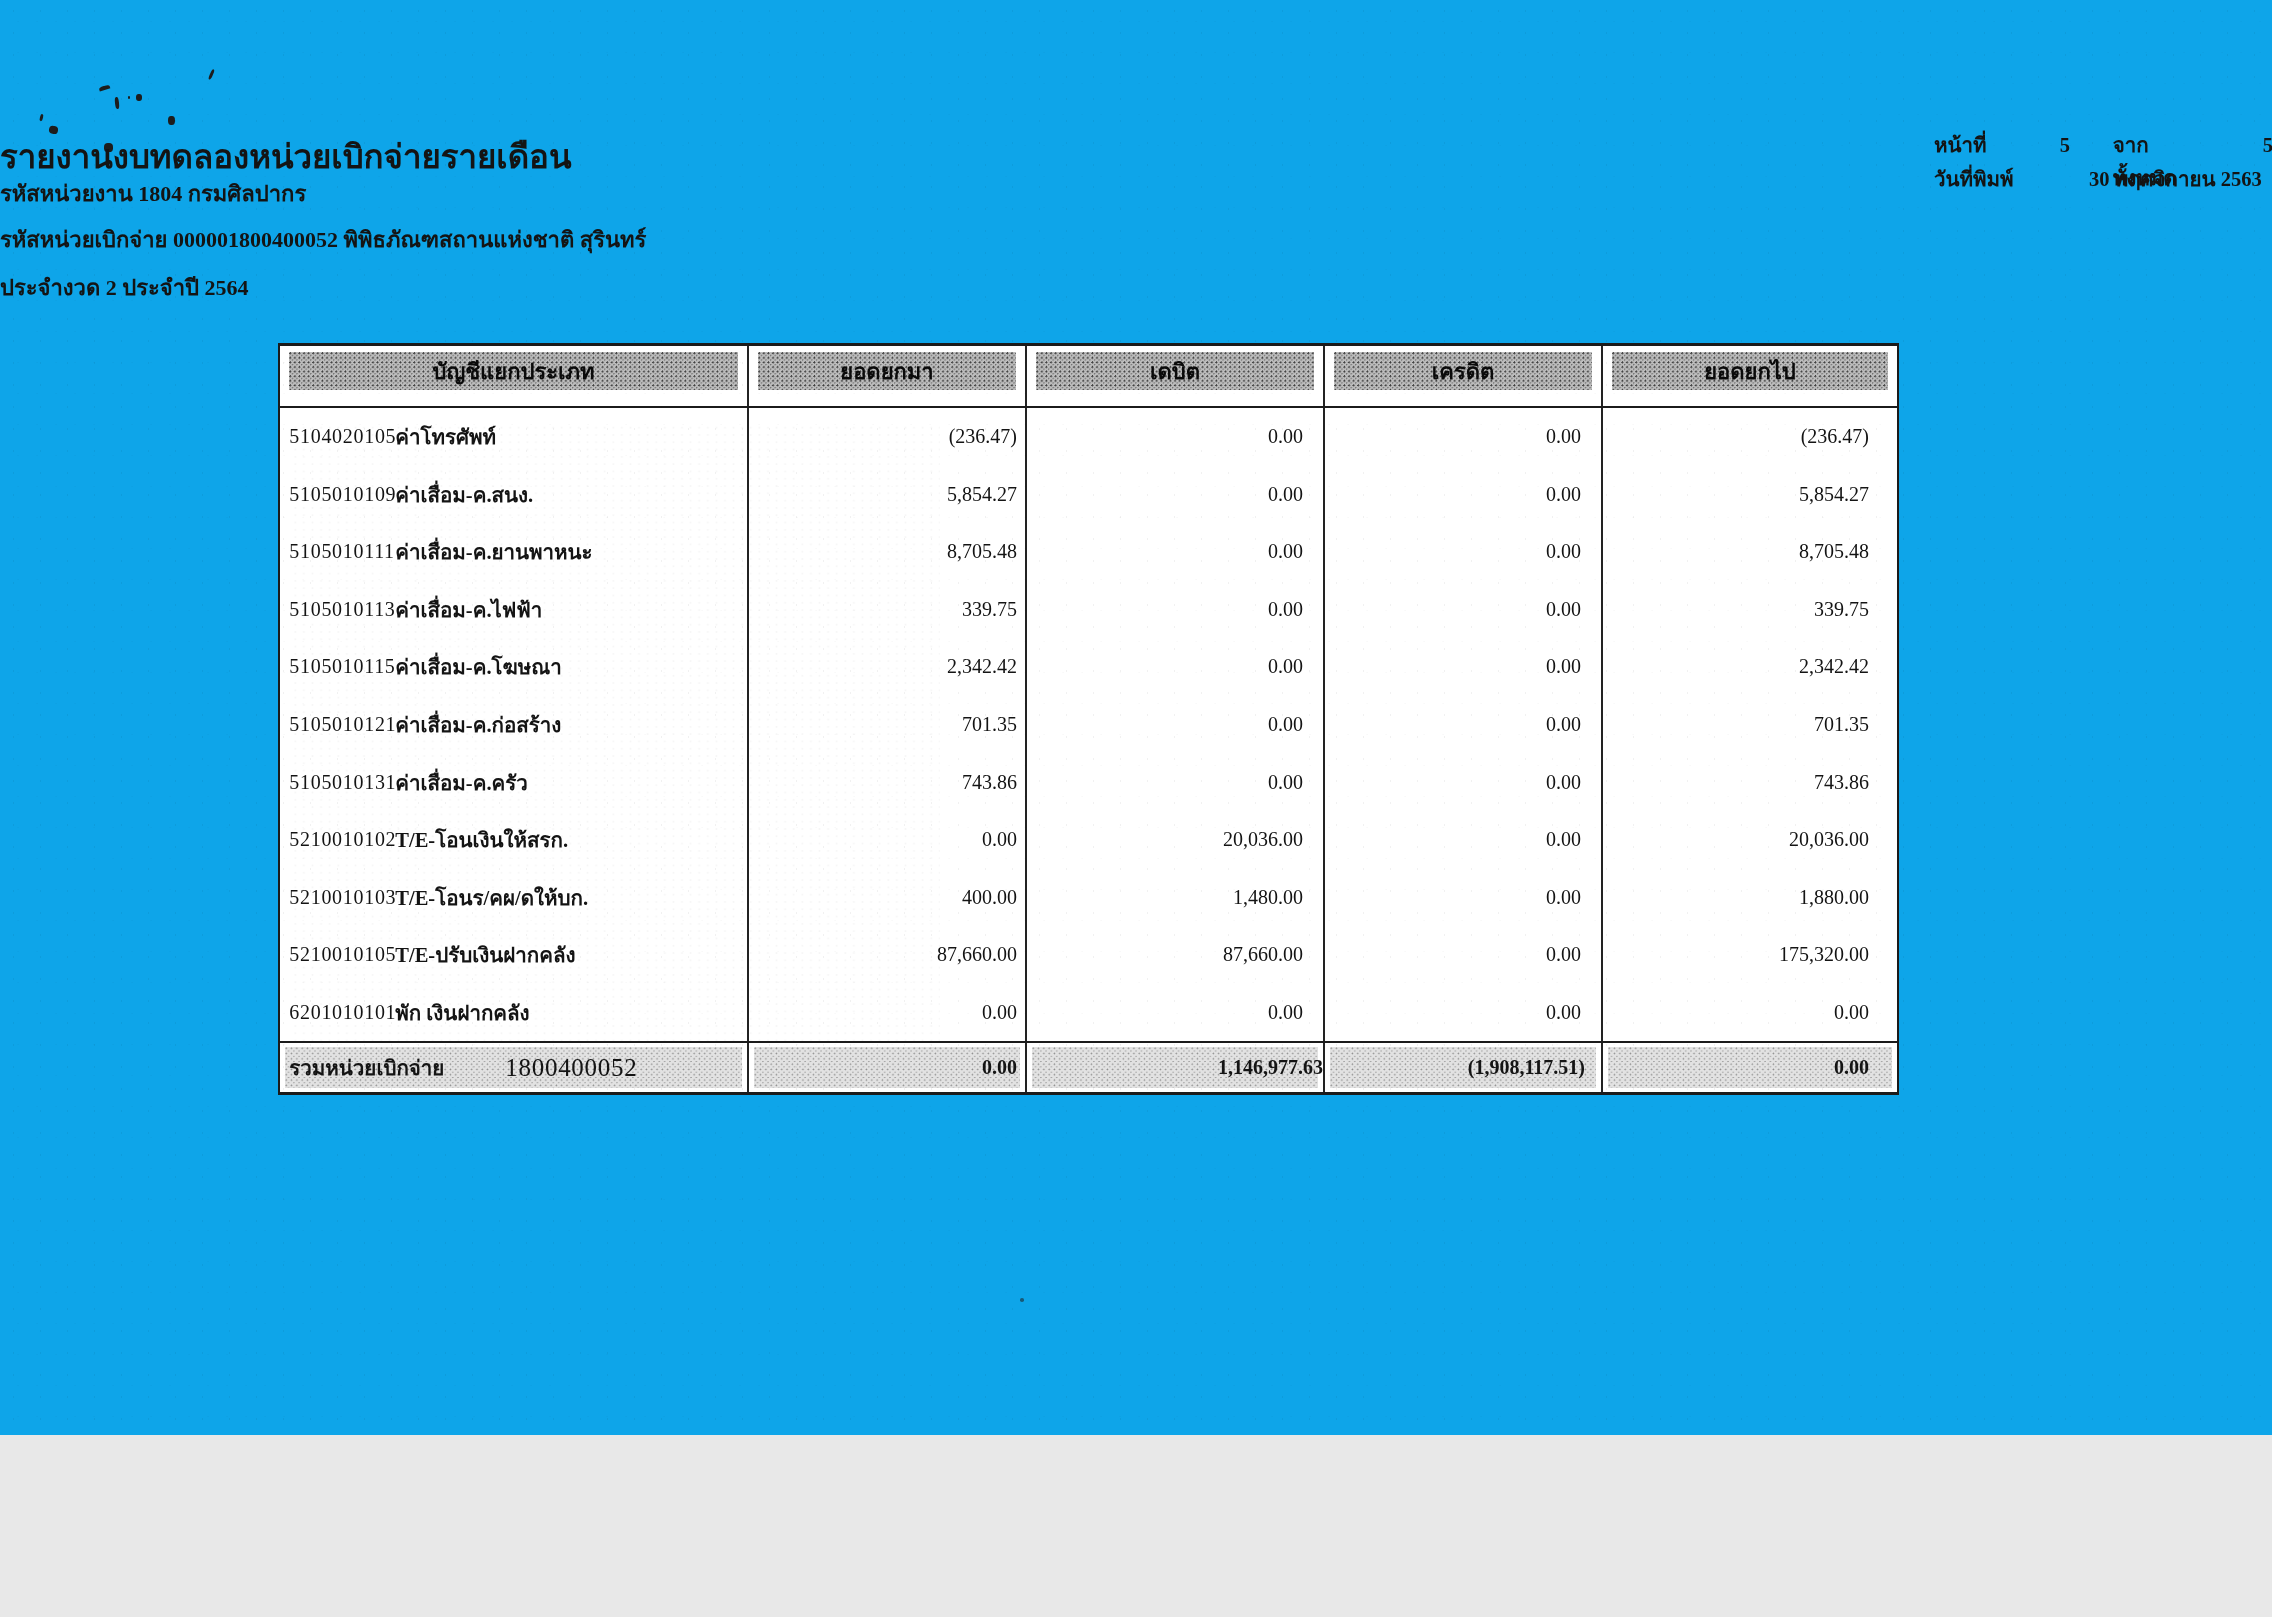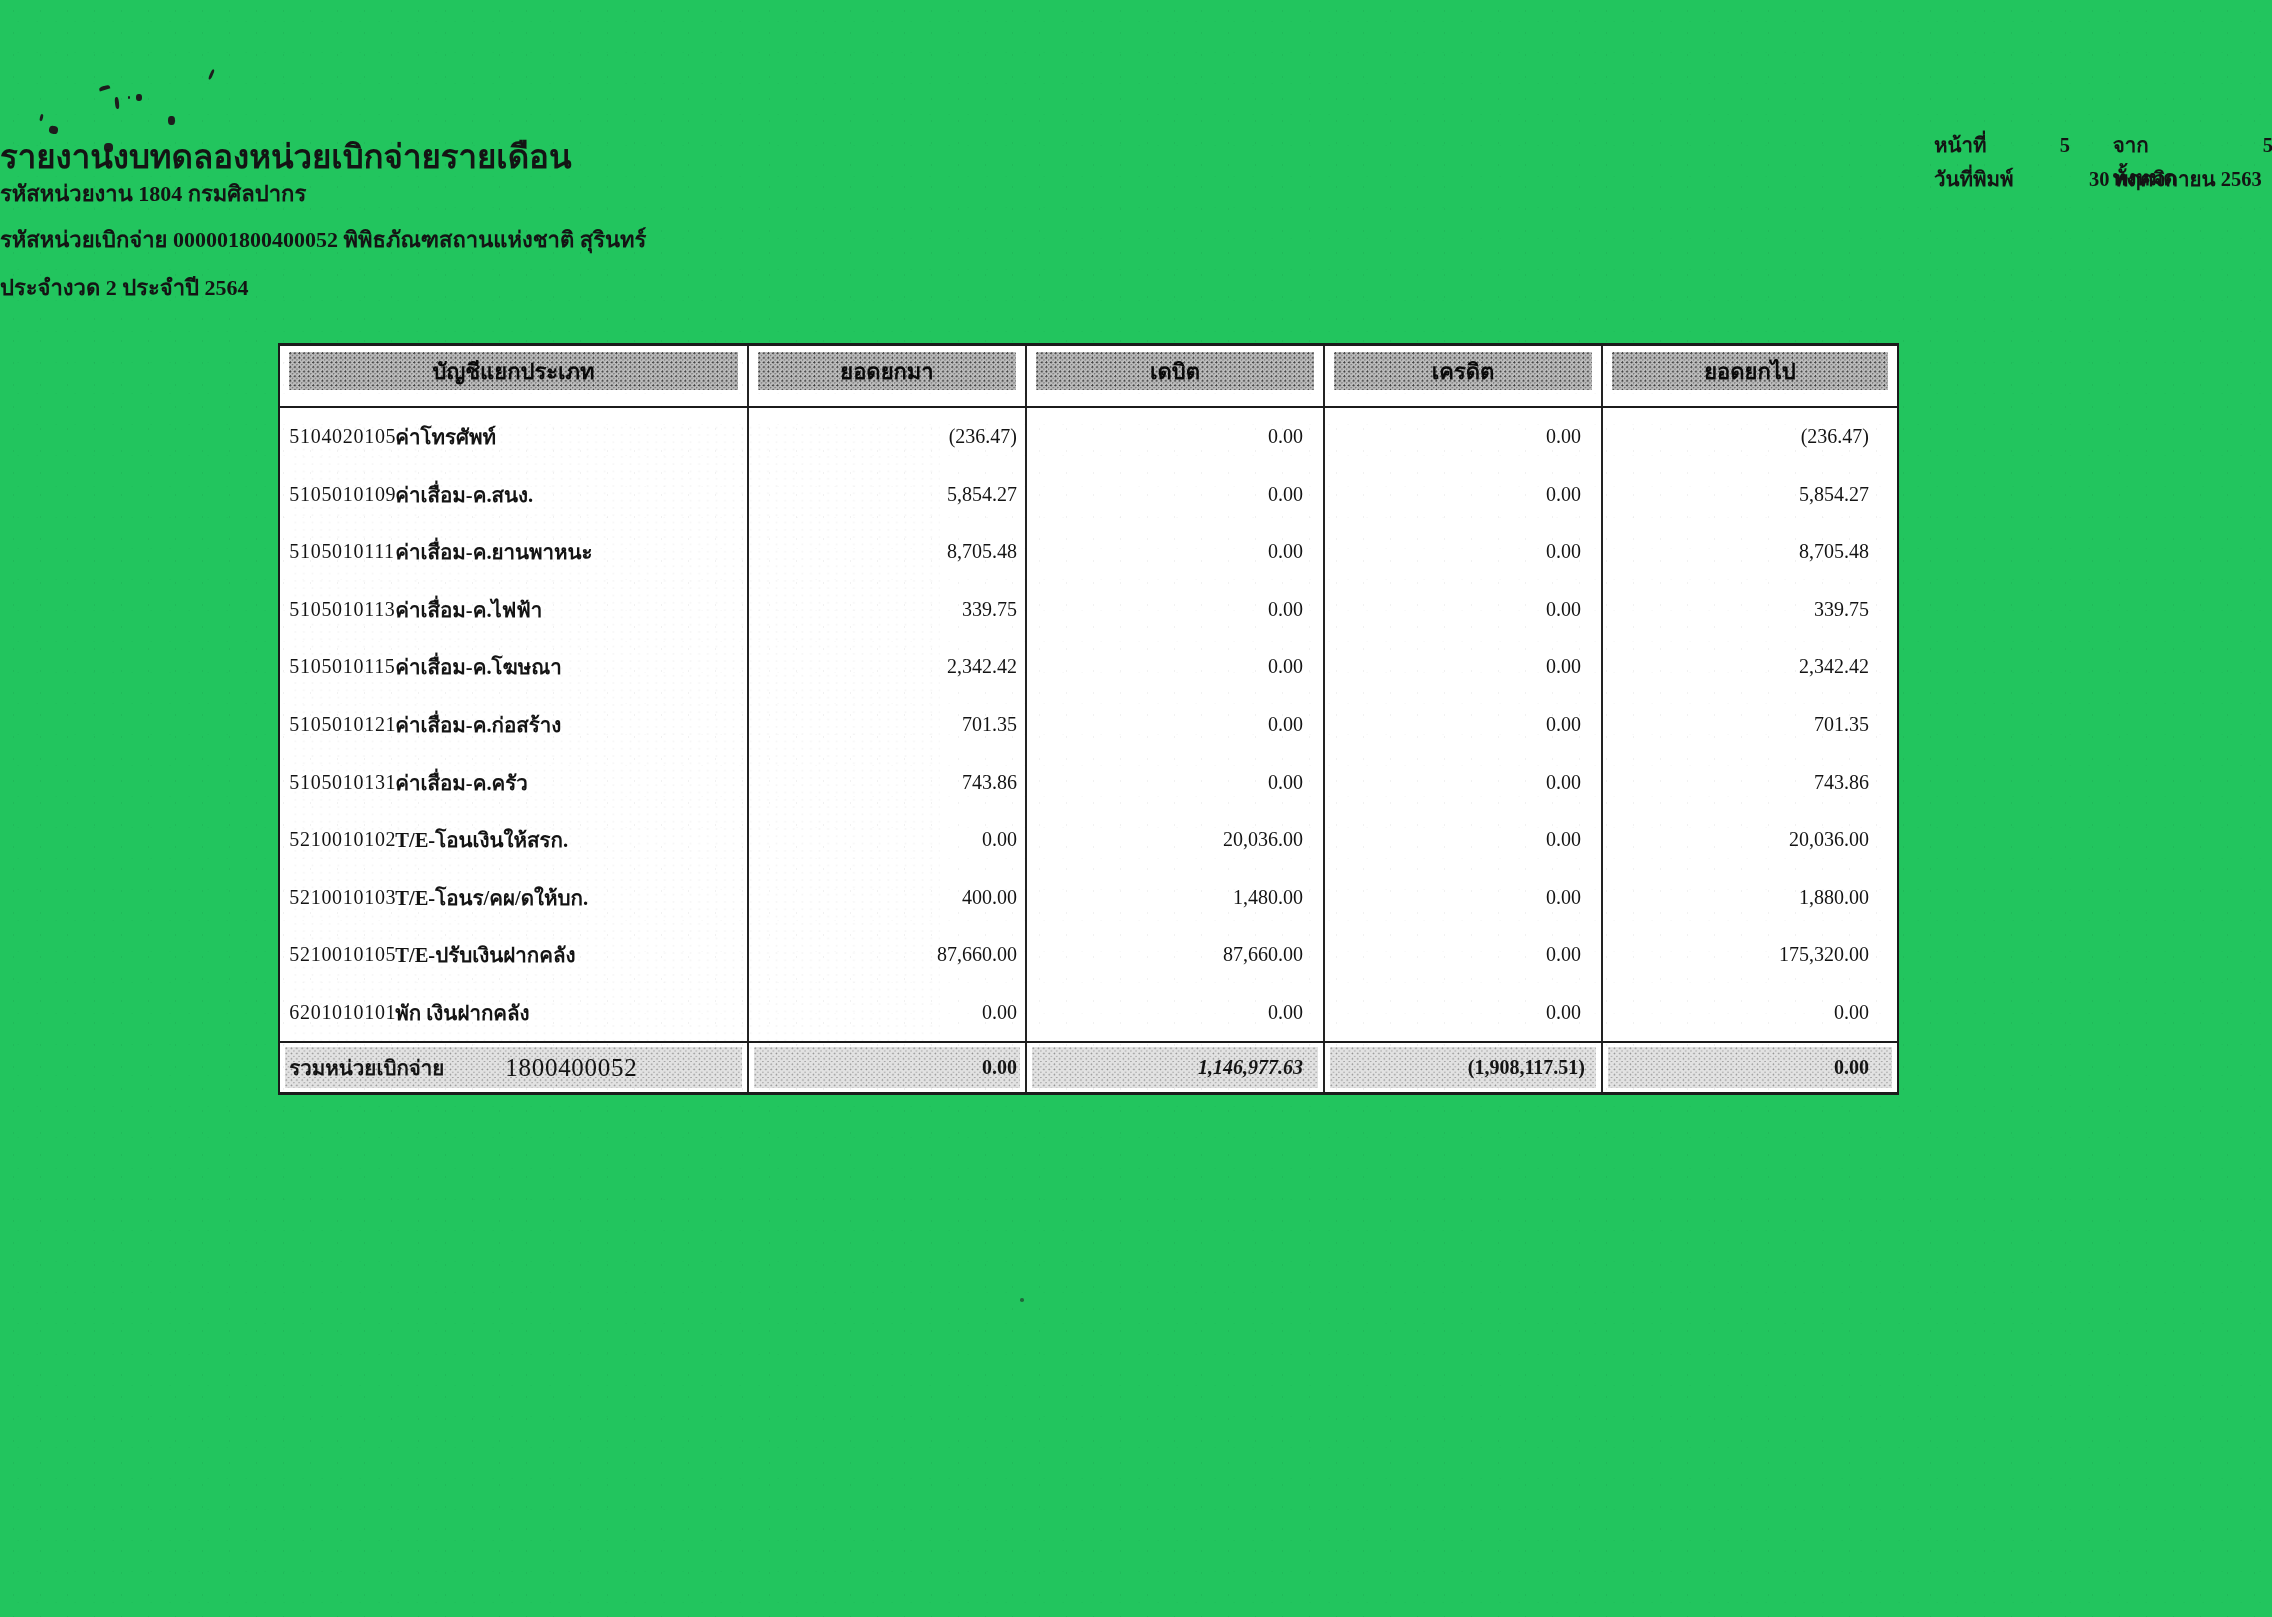--- a/index.html
+++ b/index.html
@@ -1,19 +1,19 @@
 <!DOCTYPE html>
 <html lang="th" style="font-size:10.6px"><head>
 <meta charset="utf-8">
 <style>
   html,body{margin:0;padding:0;background:#e8e8e8;}
   .page{
     position:relative;
-    width:2273px;height:1617px;
-    background:#22c55e;
+    width:2273px;height:1435px;
+    background:#0ea5e9;
     overflow:hidden;
     font-family:"Liberation Serif","DejaVu Serif",serif;
     color:#141414;
   }
   
   .scan-noise{
     position:absolute;inset:0;
     background-image:
       radial-gradient(circle, rgba(0,0,0,0.055) 0.8px, transparent 1.1px),
       radial-gradient(circle, rgba(0,0,0,0.04) 0.7px, transparent 1px);
@@ -81,21 +81,21 @@
     background-image:
       radial-gradient(circle at 1.3px 1.3px, #8d8d8d 0.7px, transparent 1px),
       radial-gradient(circle at 3.3px 4px, #a3a3a3 0.7px, transparent 0.9px);
     background-size:5.3px 5.3px;
   }
   .fcell{display:flex;align-items:center;}
   .flabel{position:relative;z-index:1;padding-left:9.3px;font-size:20.5px;font-weight:700;display:flex;align-items:center;}
   .flabel .tcode{display:inline-block;margin-left:61px;font-size:25px;letter-spacing:0.7px;font-weight:400;}
   .fnum{position:relative;z-index:1;width:100%;text-align:right;font-size:20px;font-weight:700;}
   .fnum.c2{padding-right:8px;}
-  .fnum.c3{padding-right:20px;font-style:italic;}
+  .fnum.c3{}
   .fnum.c4{padding-right:16px;}
   .fnum.c5{padding-right:28px;}
   
   .ink{position:absolute;background:#1d1d1d;border-radius:45%;}
   .ink.m1{left:210px;top:69px;width:3.3px;height:10.6px;transform:rotate(24deg);}
   .ink.m2{left:99px;top:86px;width:10.6px;height:4px;transform:rotate(-18deg);border-radius:50% 50% 0 0;}
   .ink.m3{left:115px;top:97px;width:4px;height:12px;transform:rotate(-6deg);}
   .ink.m4{left:136px;top:94px;width:6px;height:6.6px;}
   .ink.m5{left:128px;top:96px;width:2px;height:2.6px;}
   .ink.m6{left:168px;top:116px;width:6.6px;height:9.3px;}

